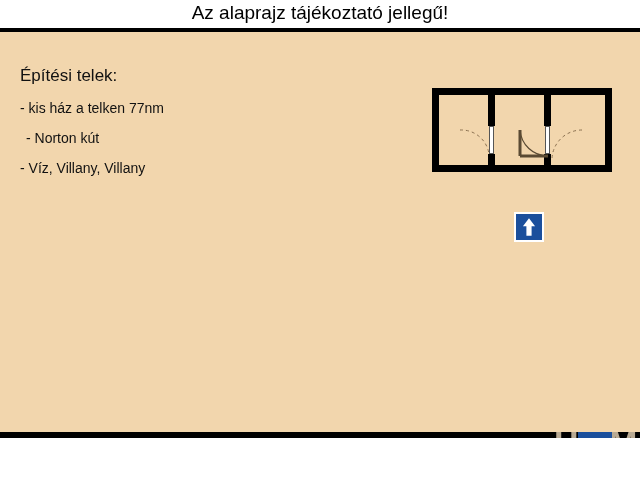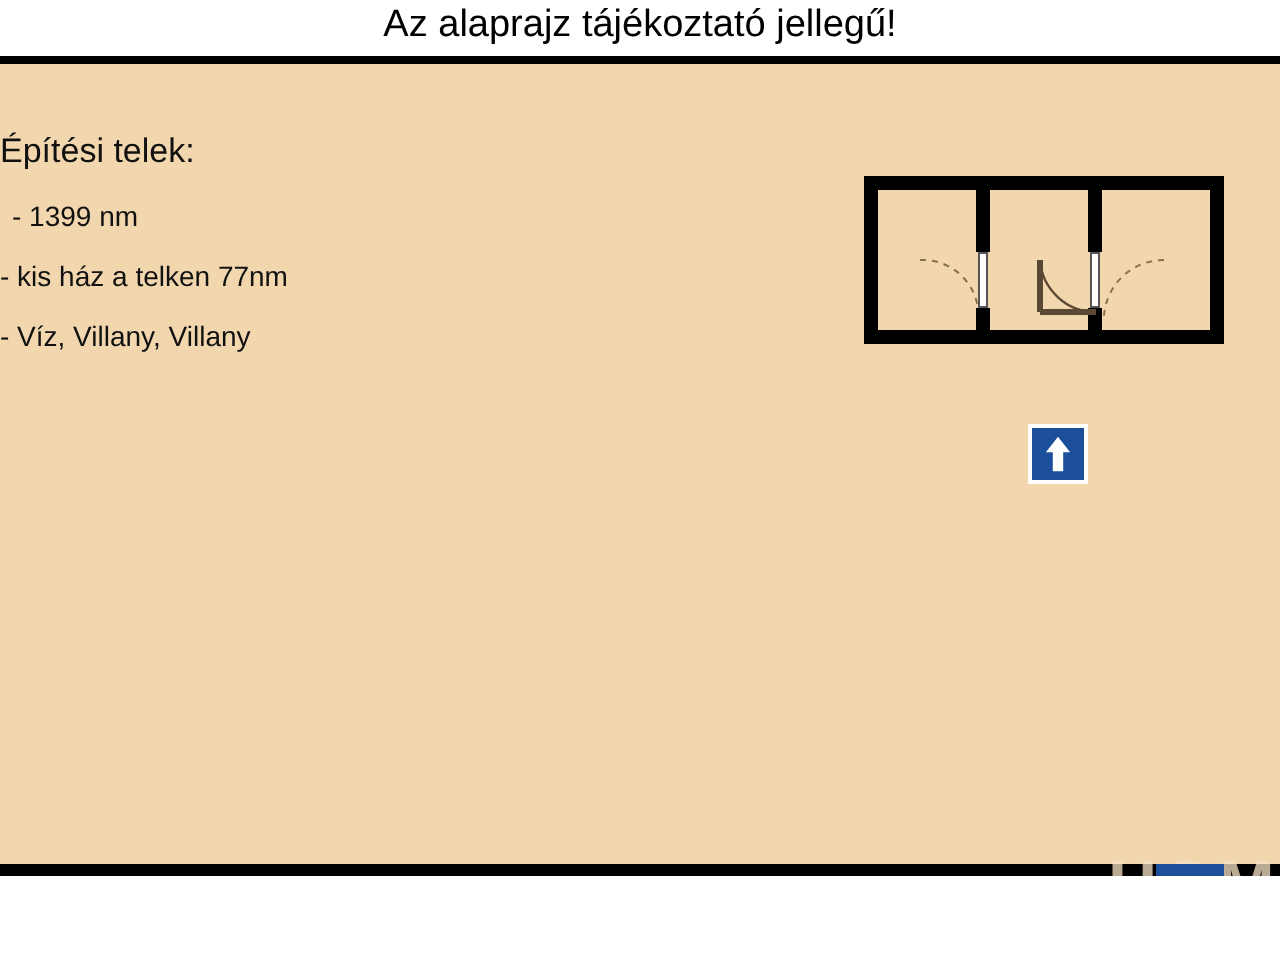--- a/index.html
+++ b/index.html
@@ -55,20 +55,21 @@
     background: #f2d6ad;
     border-bottom: 6px solid #000000;
   }
 
   
   #notes {
     position: absolute;
     left: 0px;
     top: 34px;
     width: 320px;
+    padding-left: 20px;
   }
   .note-line {
     color: #111111;
     font-family: "Liberation Sans", sans-serif;
     white-space: nowrap;
   }
   .note-heading {
     font-size: 17px;
     margin-bottom: 14px;
     padding-left: 0px;
@@ -205,22 +206,22 @@
 <div id="stage">
 
   <div id="title-bar">
     <div id="title-text">Az alaprajz tájékoztató jellegű!</div>
   </div>
 
   <div id="sheet">
 
     <div id="notes">
       <div class="note-line note-heading ind-0">Építési telek:</div>
-      <div class="note-line note-item ind-1"> -  1399 nm</div>
       <div class="note-line note-item ind-0">- kis ház a telken 77nm</div>
+      <div class="note-line note-item ind-1"> -  Norton kút</div>
       <div class="note-line note-item ind-0">- Víz, Villany, Villany</div>
     </div>
 
     <div id="floorplan">
       <div id="fp-outer"></div>
       <div class="fp-wall-v" id="fp-wall-1"></div>
       <div class="fp-wall-v" id="fp-wall-2"></div>
       <div class="fp-gap" id="fp-gap-1"></div>
       <div class="fp-gap" id="fp-gap-2"></div>
       <div class="fp-leaf" id="fp-leaf-1"></div>

